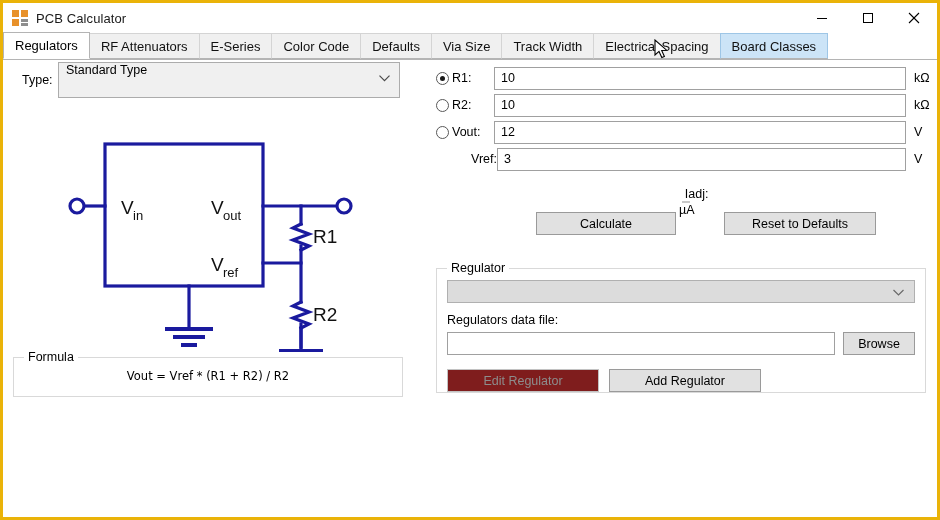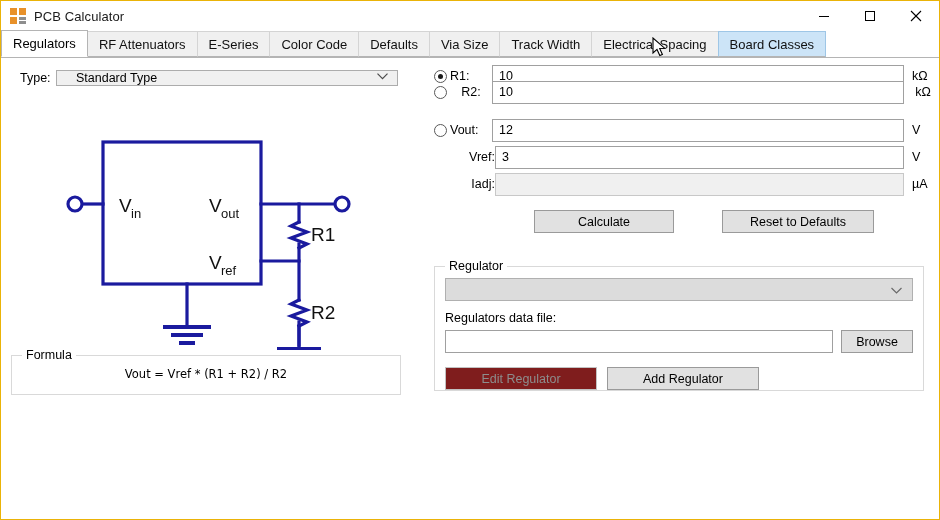--- a/index.html
+++ b/index.html
@@ -9,21 +9,21 @@
     font-family:"Liberation Sans", sans-serif;
     font-size:12.5px;
     background:#ffffff;
     overflow:hidden;
     -webkit-font-smoothing:antialiased;
   }
   .window {
     position:relative;
     width:940px; height:520px;
     background:#ffffff;
-    border:1px solid #eab308;
+    border:3px solid #eab308;
     display:flex; flex-direction:column;
   }
   
   .titlebar {
     height:30px; min-height:30px;
     background:#ffffff;
     display:flex; align-items:center;
     position:relative;
     border-bottom:none;
   }
@@ -90,25 +90,25 @@
   
   .left-col { position:absolute; left:0; top:0; width:415px; height:100%; }
 
   .type-row {
     position:absolute; left:19px; top:9px;
     width:378px; height:22px;
     display:flex; align-items:center;
   }
   .type-label { width:36px; color:#000; font-size:12.5px; }
   .combo {
-    flex:1 1 auto; height:16px;
+    flex:1 1 auto; height:36px;
     background:#f0f0f0;
     border:1px solid #acacac;
-    display:flex; align-items:center;
-    padding-left:19px;
+    display:flex; align-items:flex-start;
+    padding-left:7px;
     position:relative;
     font-size:12.5px; color:#000;
   }
   .combo .arrow {
     position:absolute; right:8px; top:50%;
     transform:translateY(-60%);
   }
   
   .circuit { position:absolute; left:8px; top:42px; width:400px; height:250px; }
   
@@ -316,21 +316,21 @@
 
       <div class="field-row" style="top:6px;">
         <div class="radio on"></div>
         <div class="flabel">R1:</div>
         <div class="input">
             <span>10</span>
           </div>
         <div class="unit">kΩ</div>
       </div>
 
-      <div class="field-row" style="top:22px;text-align:center;">
+      <div class="field-row" style="top:33px;">
         <div class="radio"></div>
         <div class="flabel">R2:</div>
         <div class="input">
             <span>10</span>
           </div>
         <div class="unit">kΩ</div>
       </div>
 
       <div class="field-row" style="top:60px;">
         <div class="radio"></div>
@@ -343,21 +343,21 @@
 
       <div class="field-row" style="top:87px;">
         <div class="radio blank"></div>
         <div class="flabel ind">Vref:</div>
         <div class="input">
             <span>3</span>
           </div>
         <div class="unit">V</div>
       </div>
 
-      <div class="field-row" style="top:114px;">
+      <div class="field-row" style="top:114px;flex-direction:column;">
         <div class="radio blank"></div>
         <div class="flabel ind">Iadj:</div>
         <div class="input disabled">
             <span></span>
           </div>
         <div class="unit">µA</div>
       </div>
 
       <div class="btn" style="left:118px; top:152px; width:140px;">Calculate</div>
       <div class="btn" style="left:306px; top:152px; width:152px;">Reset to Defaults</div>

